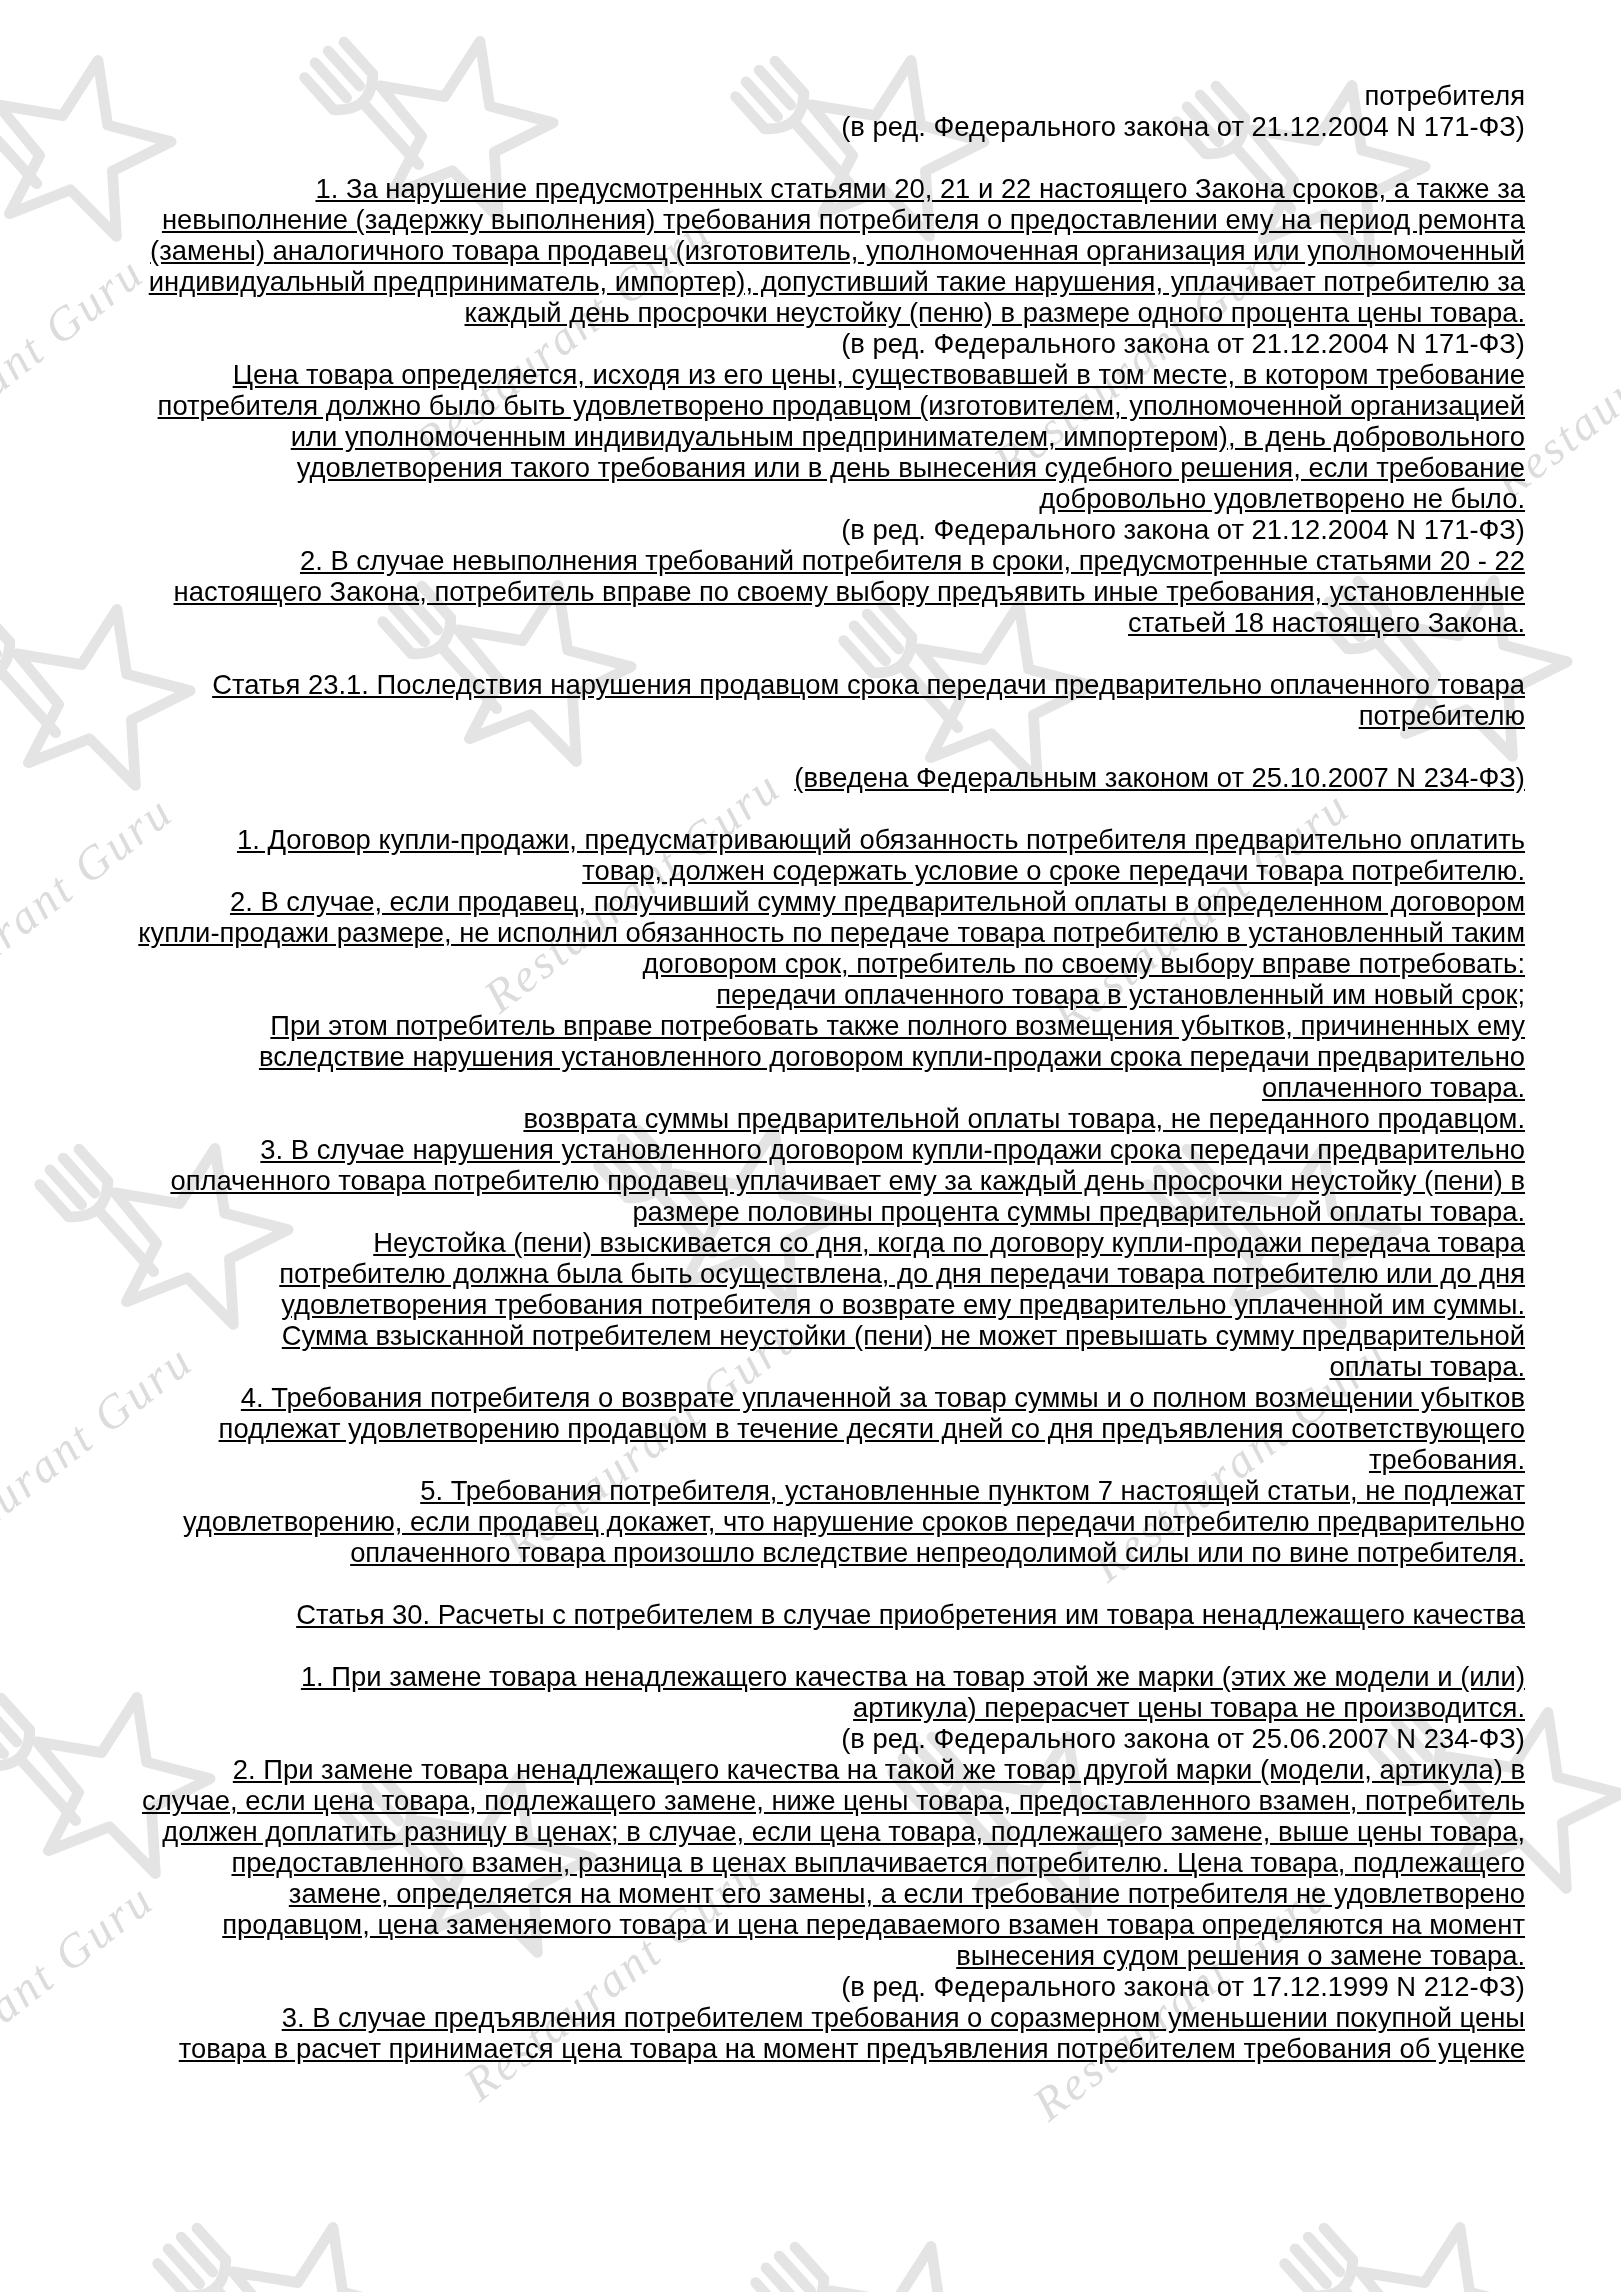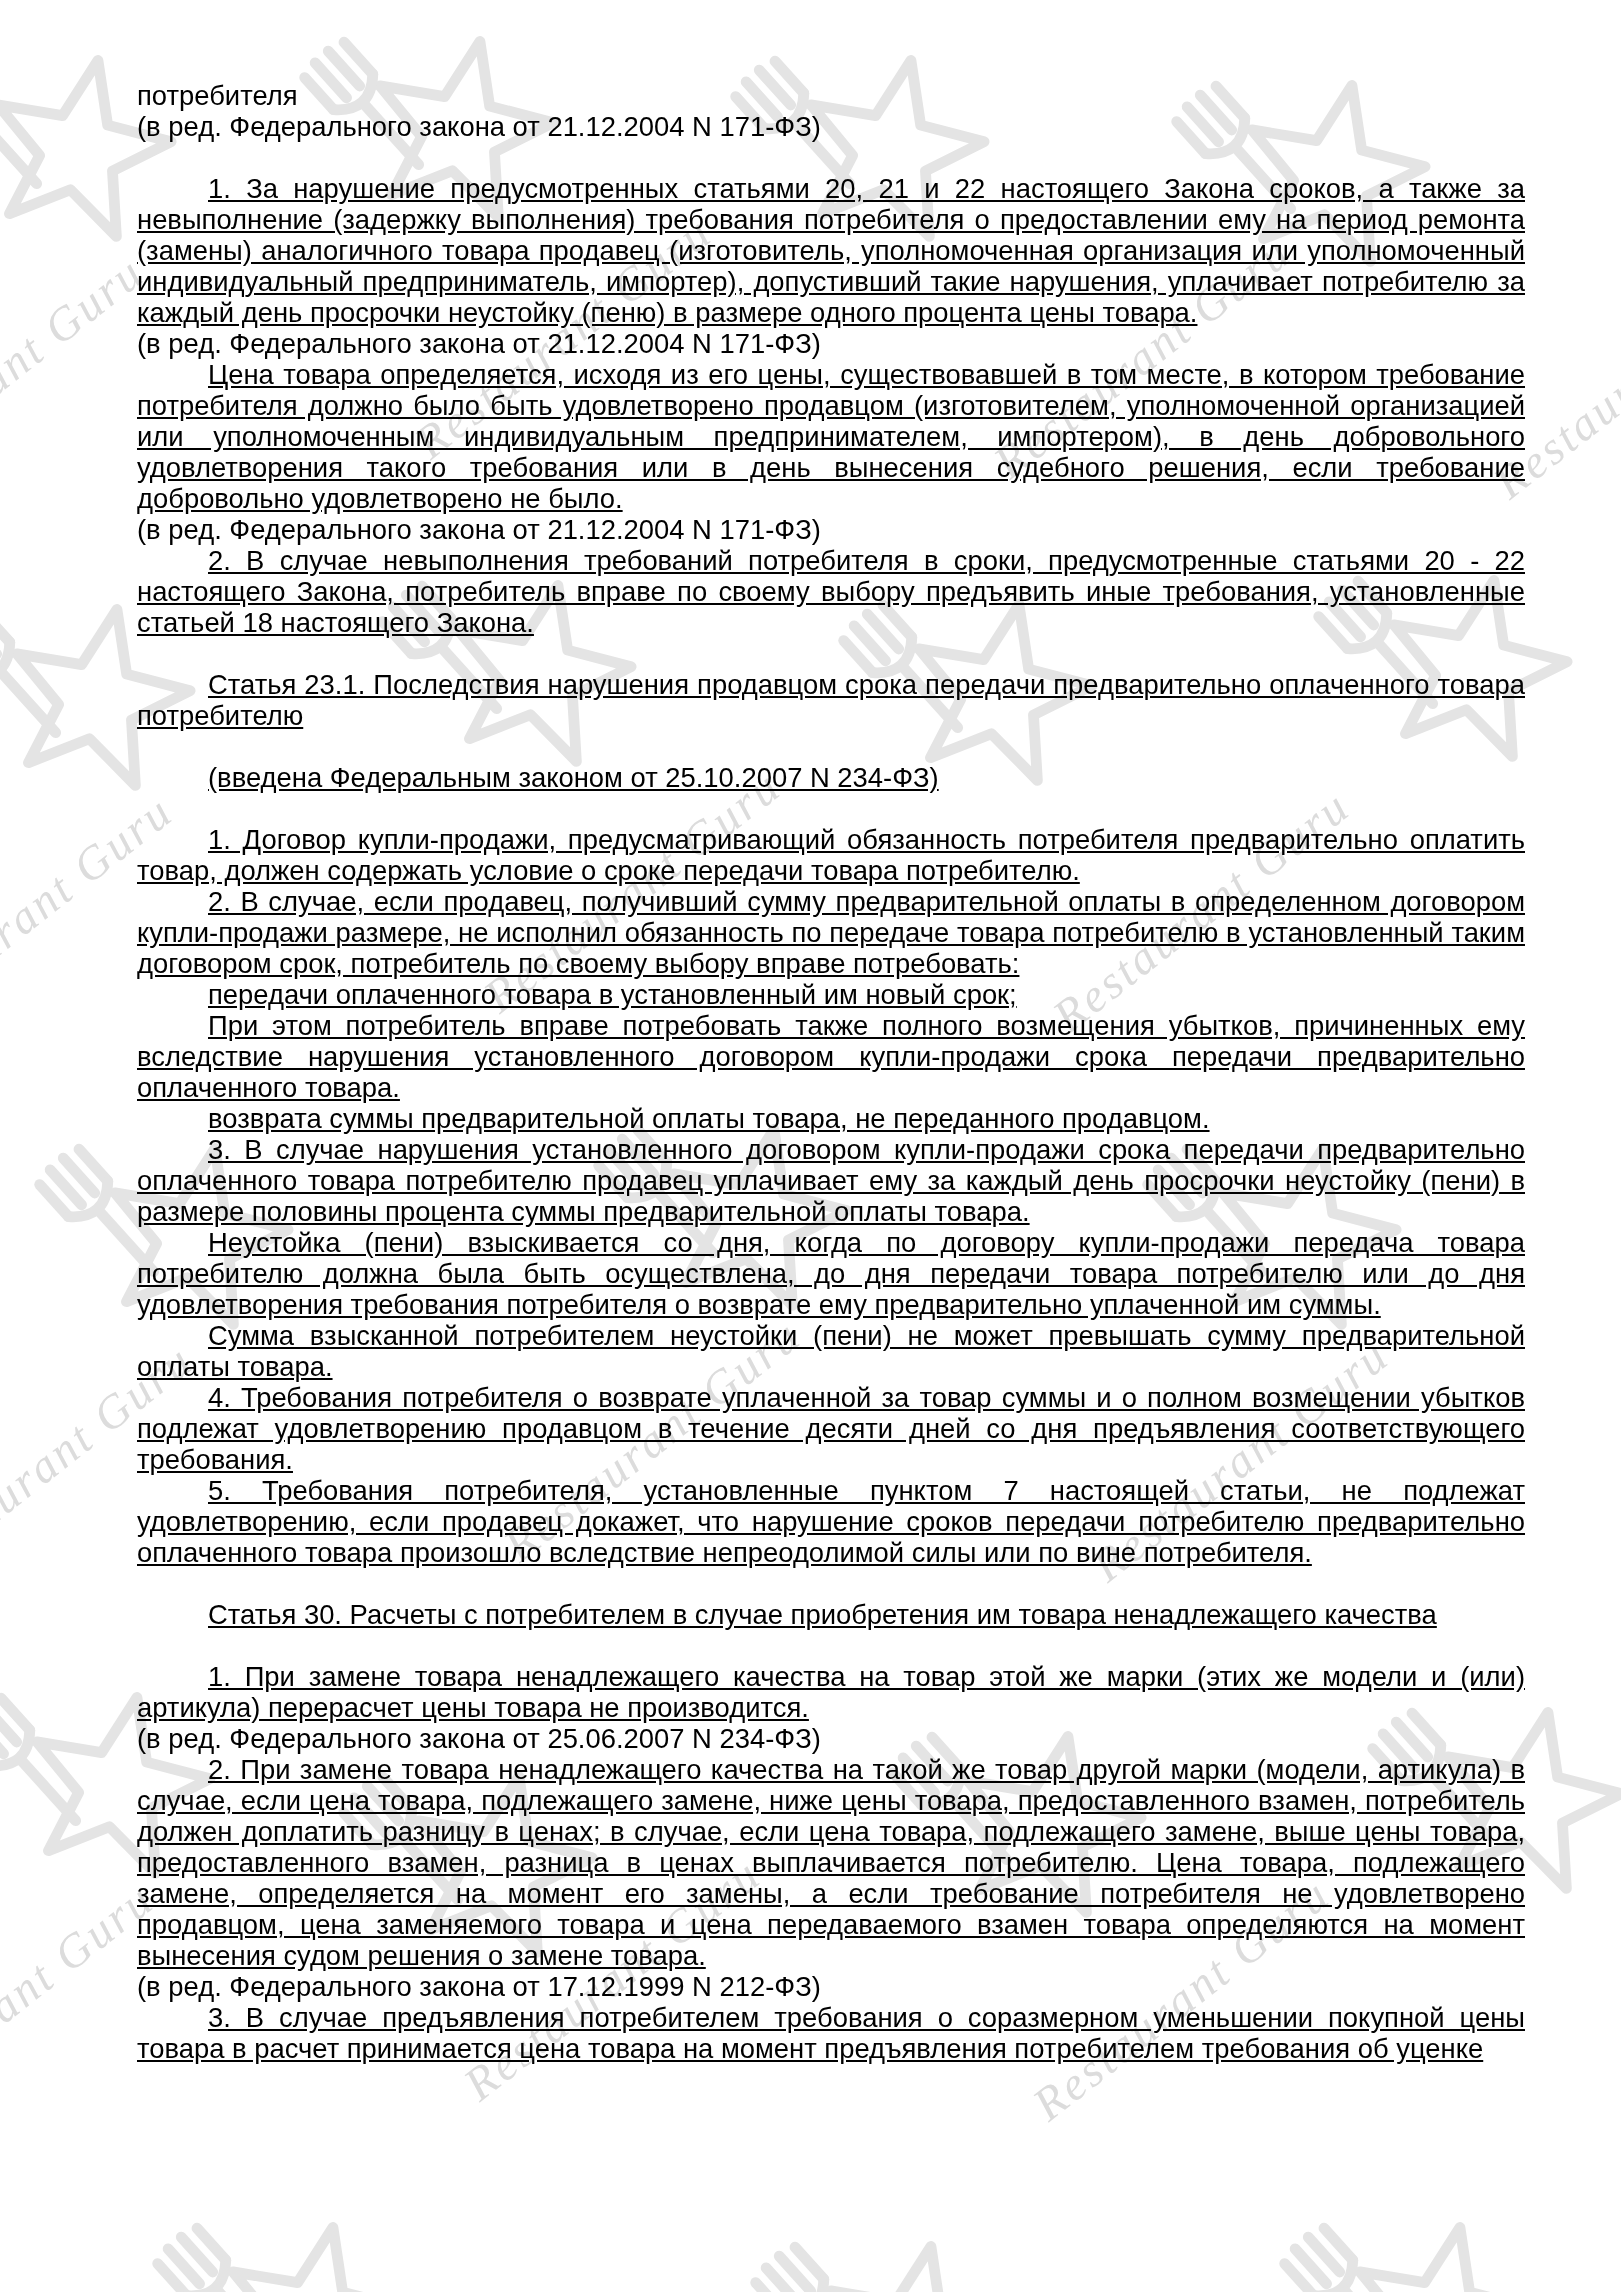--- a/index.html
+++ b/index.html
@@ -36,21 +36,21 @@
 
   
   .doc {
     position: relative;
     z-index: 1;
     padding: 80px 96px 0 137px;
     font-size: 27.4px;
     line-height: 31px;
     color: #000000;
   }
-  .doc p { margin: 0; }
+  .doc p { margin: 0; text-align: right; }
   .para {
     text-align: justify;
     text-justify: inter-word;
     text-indent: 71px;
     text-decoration: underline;
   }
   .plain { text-align: left; text-indent: 0; }
   .gap { width: 100%; }
 </style>
 </head>

